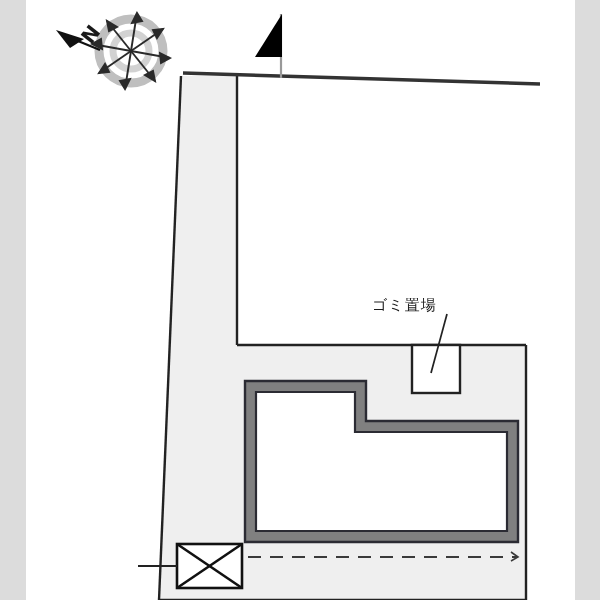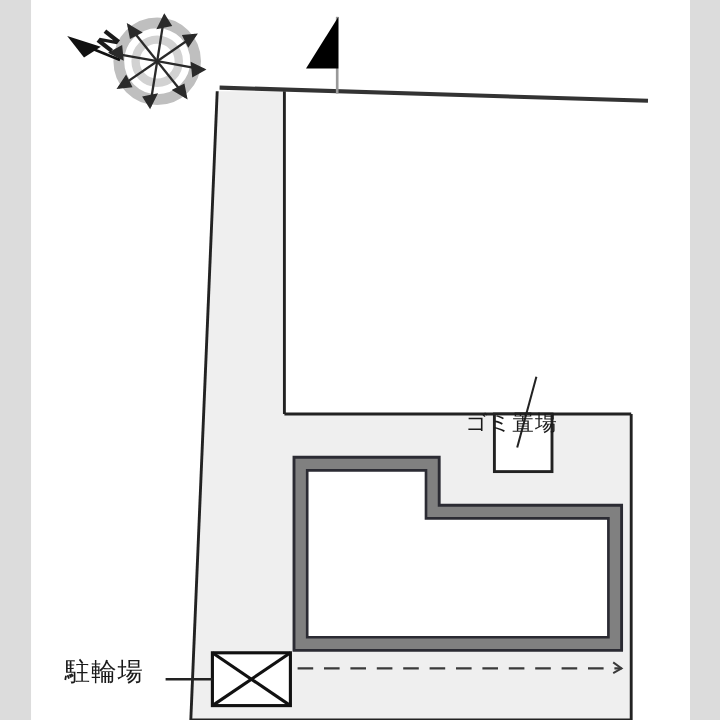--- a/index.html
+++ b/index.html
@@ -43,24 +43,23 @@
   }
   .map-label {
     position: absolute;
     white-space: nowrap;
     color: #1a1a1a;
     font-family: "DejaVu Sans", sans-serif;
     font-weight: 400;
     letter-spacing: 1px;
   }
   #label-gomi {
-    left: 362px;
+    left: 346px;
     top: 296px;
-    font-size: 18px;
-    margin-top: 44px;
+    font-size: 15px;
   }
   #label-churinjo {
     left: 28px;
     top: 546px;
     font-size: 21px;
   }
   #label-north {
     left: 56px;
     top: 22px;
     font-size: 20px;
@@ -187,18 +186,17 @@
 
       <g>
         <path d="M 58,39 L 30,30 L 44,48 Z" fill="#111111" stroke="none"></path>
         <path d="M 52,41 L 74,50" fill="none" stroke="#111111" stroke-width="2.2"></path>
       </g>
 
     </svg>
 
     <div class="map-label" id="label-gomi">ゴミ置場</div>
 
-    <div class="map-label" id="label-churinjo">駐輪場</div>
 
     <div class="map-label" id="label-north">N</div>
 
   </div>
 </div>
 
 </body></html>

